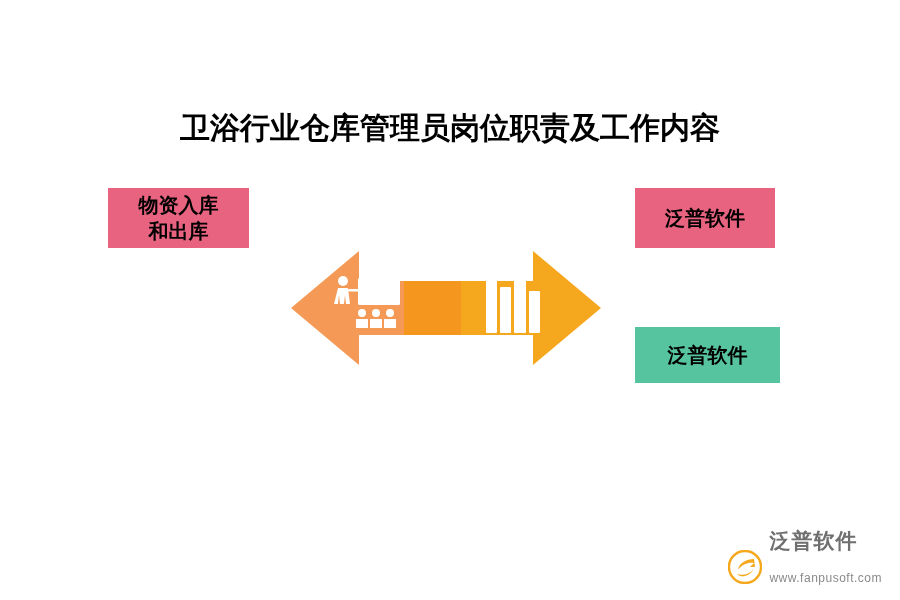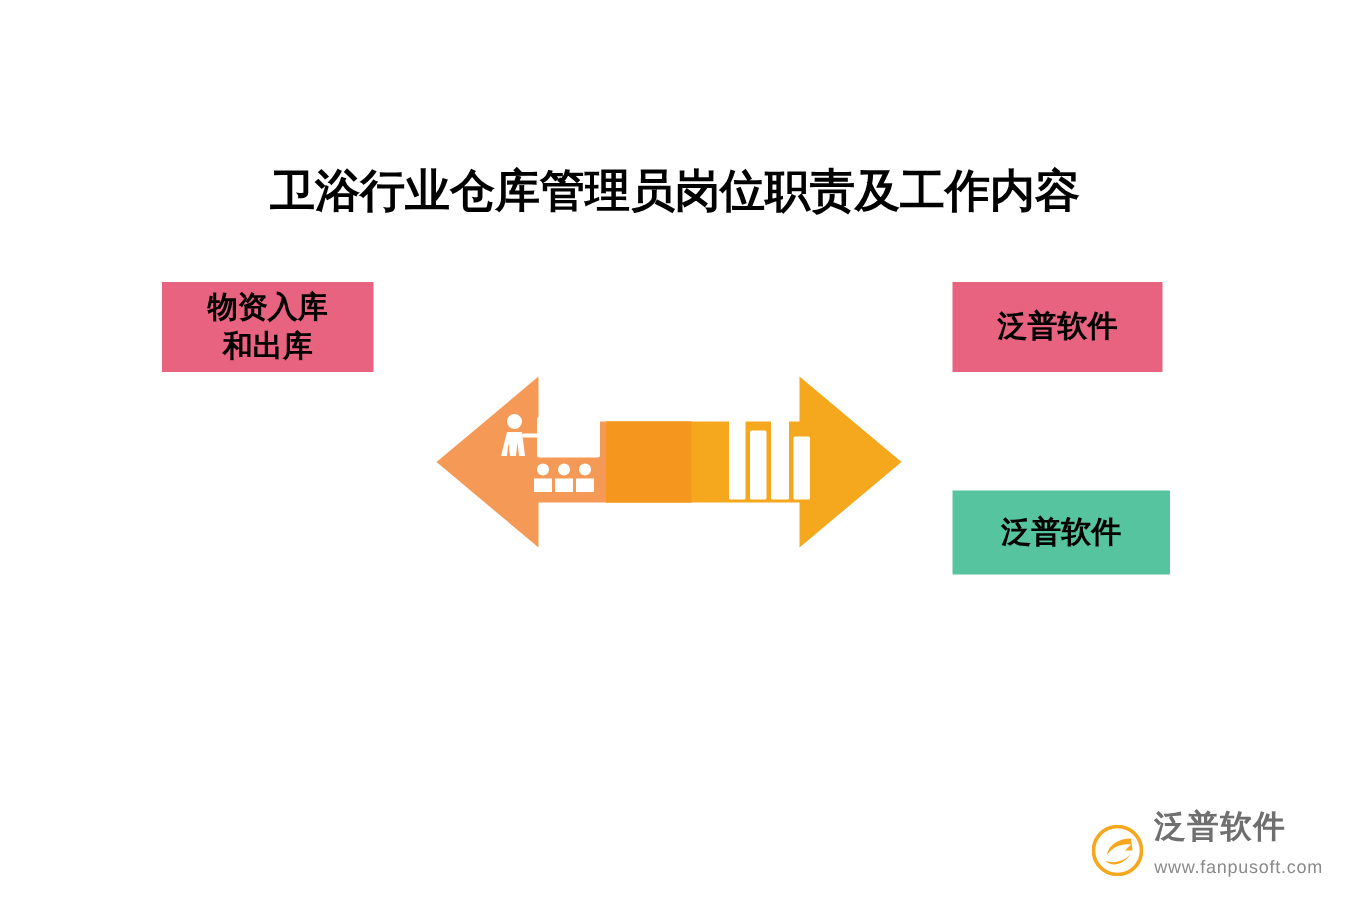--- a/index.html
+++ b/index.html
@@ -102,21 +102,21 @@
   .wm-name {
     font-size: 21px;
     font-weight: bold;
     color: #6f6f6f;
     letter-spacing: 1px;
   }
   .wm-url {
     font-size: 12px;
     color: #8a8a8a;
     letter-spacing: 0.5px;
-    margin-top: 10px;
+    margin-top: 21px;
   }
 </style>
 </head>
 <body>
 
 <div class="canvas">
 
   <div class="title">卫浴行业仓库管理员岗位职责及工作内容</div>
 
   <div class="box box-pink" id="box-in-out">

